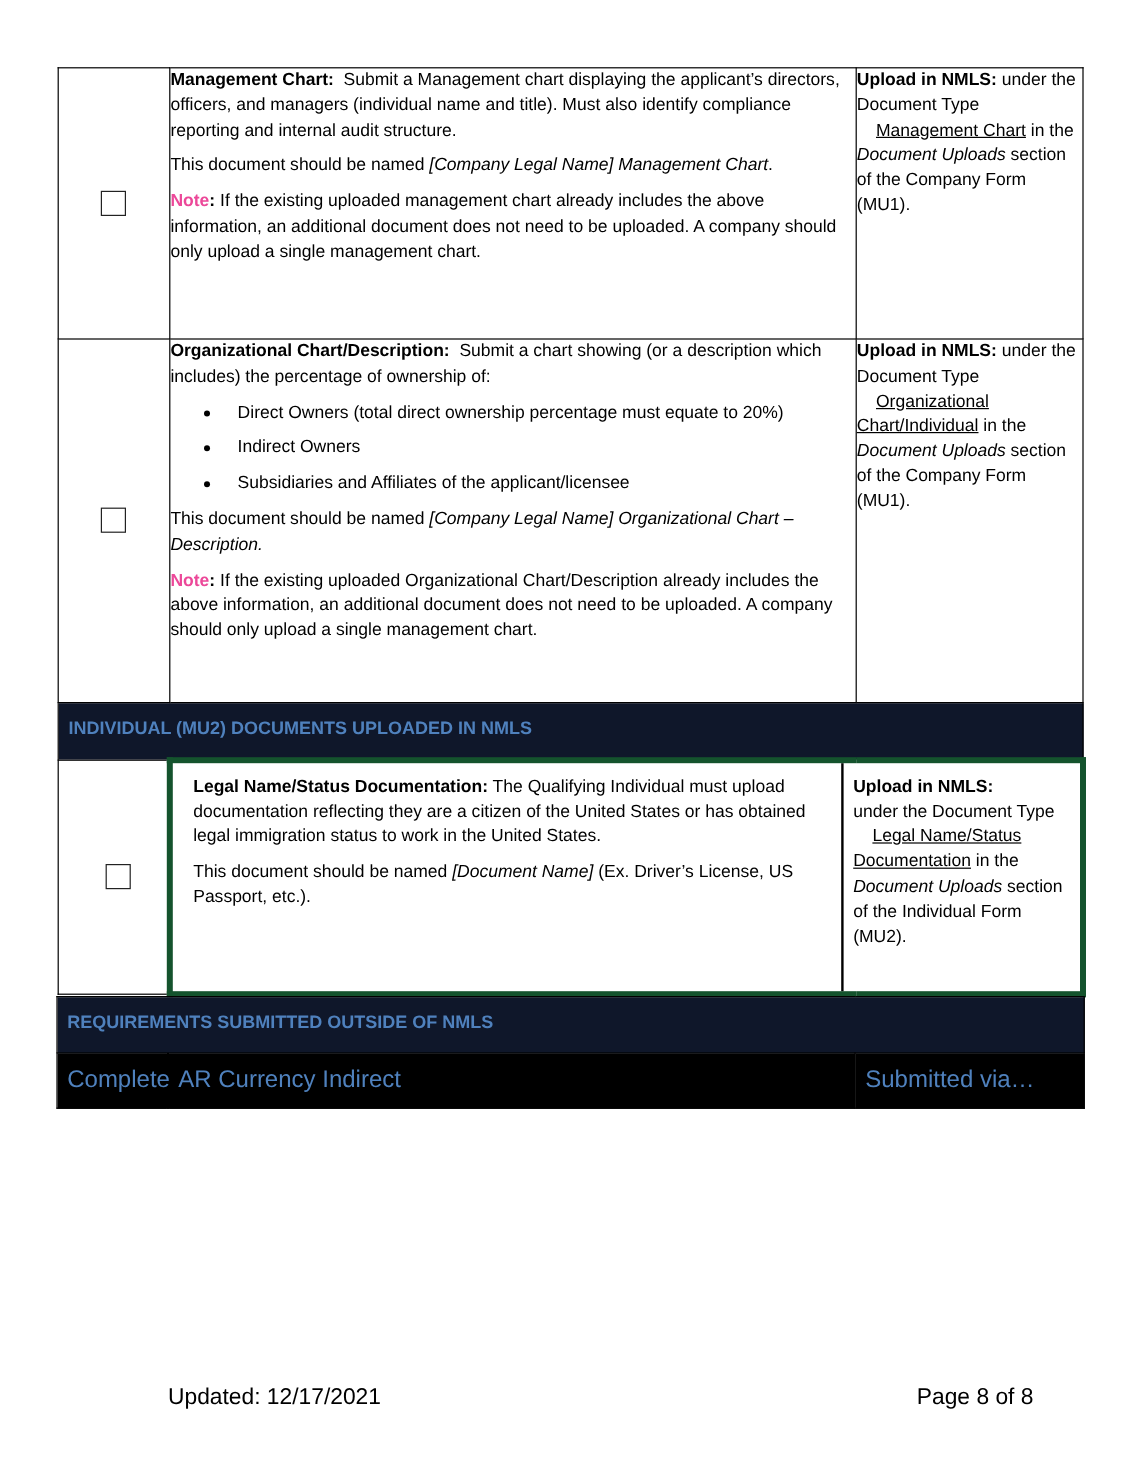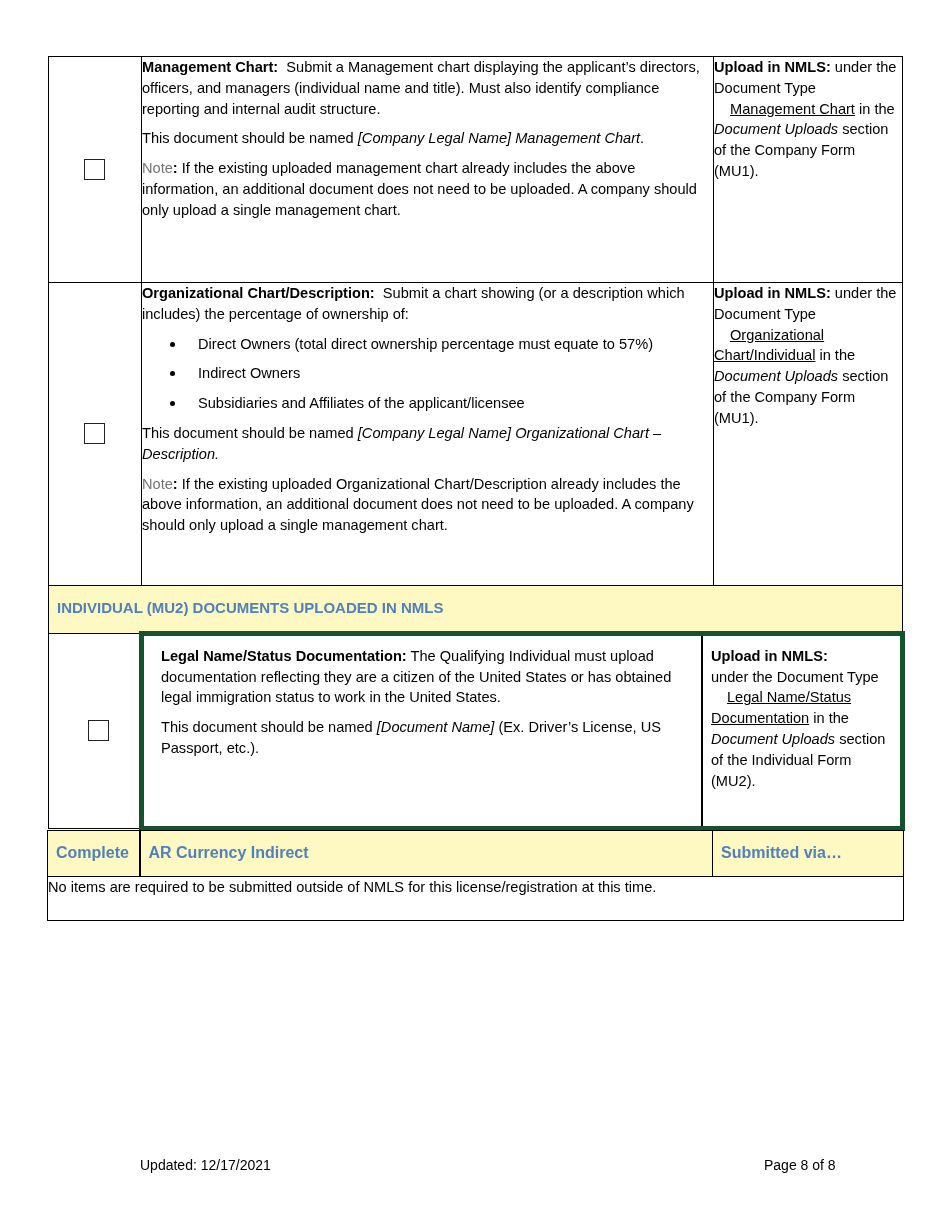--- a/index.html
+++ b/index.html
@@ -25,33 +25,33 @@
   .desc ul { margin: 0 0 9px 0; padding-left: 56px; list-style: none; }
   .desc li { position: relative; margin-bottom: 9px; }
   .desc li::before {
     content: ""; position: absolute; left: -28px; top: 8px;
     width: 5px; height: 5px; border-radius: 50%; background: #000;
   }
   .upl { padding: 10px 8px 8px 8px; }
   b { font-weight: bold; }
   i { font-style: italic; }
   u { text-decoration: underline; margin-left: 16px; }
-  .note { color: #737373; font-weight: normal; text-align: center; }
+  .note { color: #ec4899; font-weight: bold; text-align: center; }
   .section-hdr td {
-    background: #fef9c3; color: #4f81bd; font-weight: bold;
+    background: #0f172a; color: #4f81bd; font-weight: bold;
     padding: 12px 8px 12px 8px; font-size: 15px; margin-left: 28px;
   }
   .col-hdr td {
-    background: #fef9c3; color: #4f81bd; font-weight: bold;
-    padding: 12px 8px 12px 8px; font-size: 16px;
+    background: #000000; color: #4f81bd; font-weight: normal;
+    padding: 12px 8px 12px 8px; font-size: 20px;
   }
   .thick-l { border-left: 2px solid #000 !important; }
   .no-items { padding: 11px 8px 11px 8px; }
   .footer {
-    position: absolute; top: 1155px; font-size: 14px;
+    position: absolute; top: 1155px; font-size: 19px;
   }
   .footer.left { left: 140px; }
   .footer.right { left: 764px; }
 </style>
 </head>
 <body>
 
 <table class="tbl t1">
   <colgroup>
     <col style="width:93px">
@@ -74,21 +74,21 @@
       </td>
     </tr>
 
     <tr style="height:303px">
       <td class="cb-cell">
         <div class="checkbox"></div>
       </td>
       <td class="desc">
         <p><b>Organizational Chart/Description:</b>&nbsp; <span>Submit a chart showing (or a description which includes) the percentage of ownership of:</span></p>
         <ul>
-          <li>Direct Owners (total direct ownership percentage must equate to 57%)</li>
+          <li>Direct Owners (total direct ownership percentage must equate to 20%)</li>
           <li>Indirect Owners</li>
           <li>Subsidiaries and Affiliates of the applicant/licensee</li>
         </ul>
         <p><span>This document should be named </span><i>[Company Legal Name] Organizational Chart – Description.</i></p>
         <p><span class="note">Note</span><b>:</b><span> If the existing uploaded Organizational Chart/Description already includes the above information, an additional document does not need to be uploaded. A company should only upload a single management chart.</span></p>
       </td>
       <td class="upl">
         <b>Upload in NMLS:</b><span> under the Document Type </span><u>Organizational Chart/Individual</u><span> in the </span><i>Document Uploads</i><span> section of the Company Form (MU1).</span>
       </td>
     </tr>
@@ -116,25 +116,25 @@
   </tbody>
 </table>
 
 <table class="tbl t2">
   <colgroup>
     <col style="width:92px">
     <col style="width:573px">
     <col style="width:191px">
   </colgroup>
   <tbody>
+    <tr class="section-hdr" style="height:47px">
+      <td colspan="3">REQUIREMENTS SUBMITTED OUTSIDE OF NMLS</td>
+    </tr>
     <tr class="col-hdr" style="height:46px">
       <td>Complete</td>
       <td class="thick-l">AR Currency Indirect</td>
       <td>Submitted via…</td>
-    </tr>
-    <tr style="height:44px">
-      <td colspan="3" class="no-items">No items are required to be submitted outside of NMLS for this license/registration at this time.</td>
     </tr>
   </tbody>
 </table>
 
 <div class="footer left">Updated:  12/17/2021</div>
 <div class="footer right">Page 8 of 8</div>
 
 </body></html>

